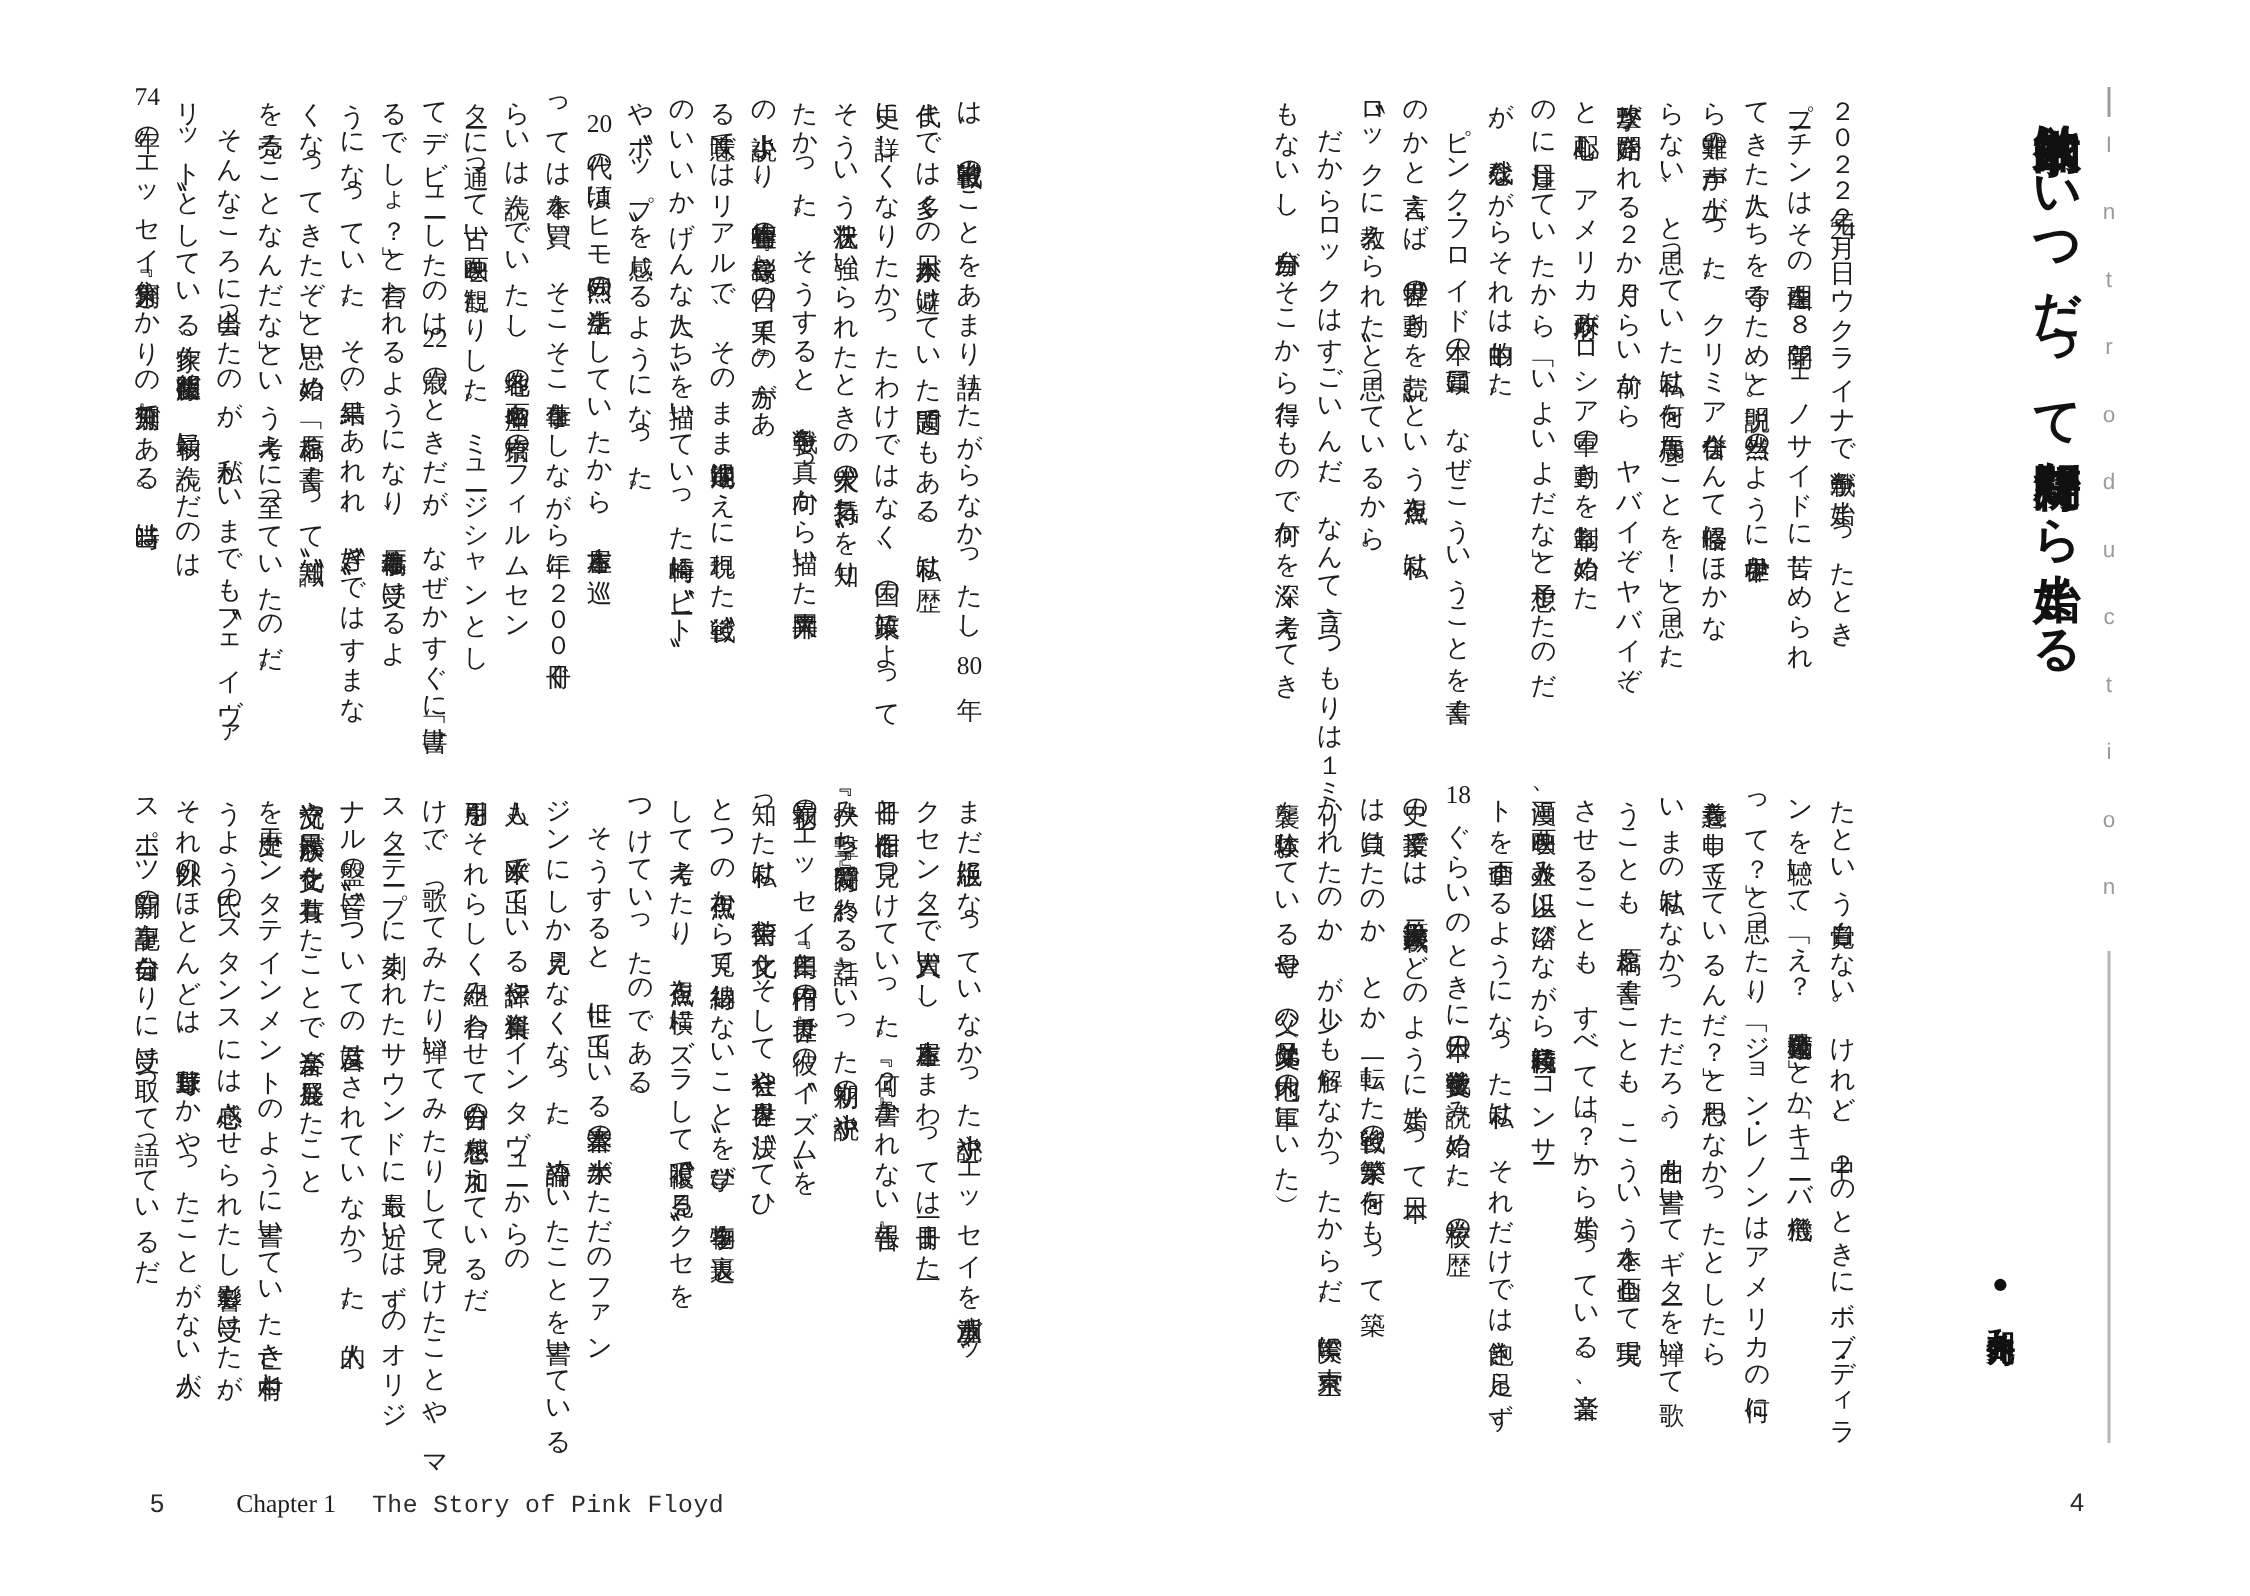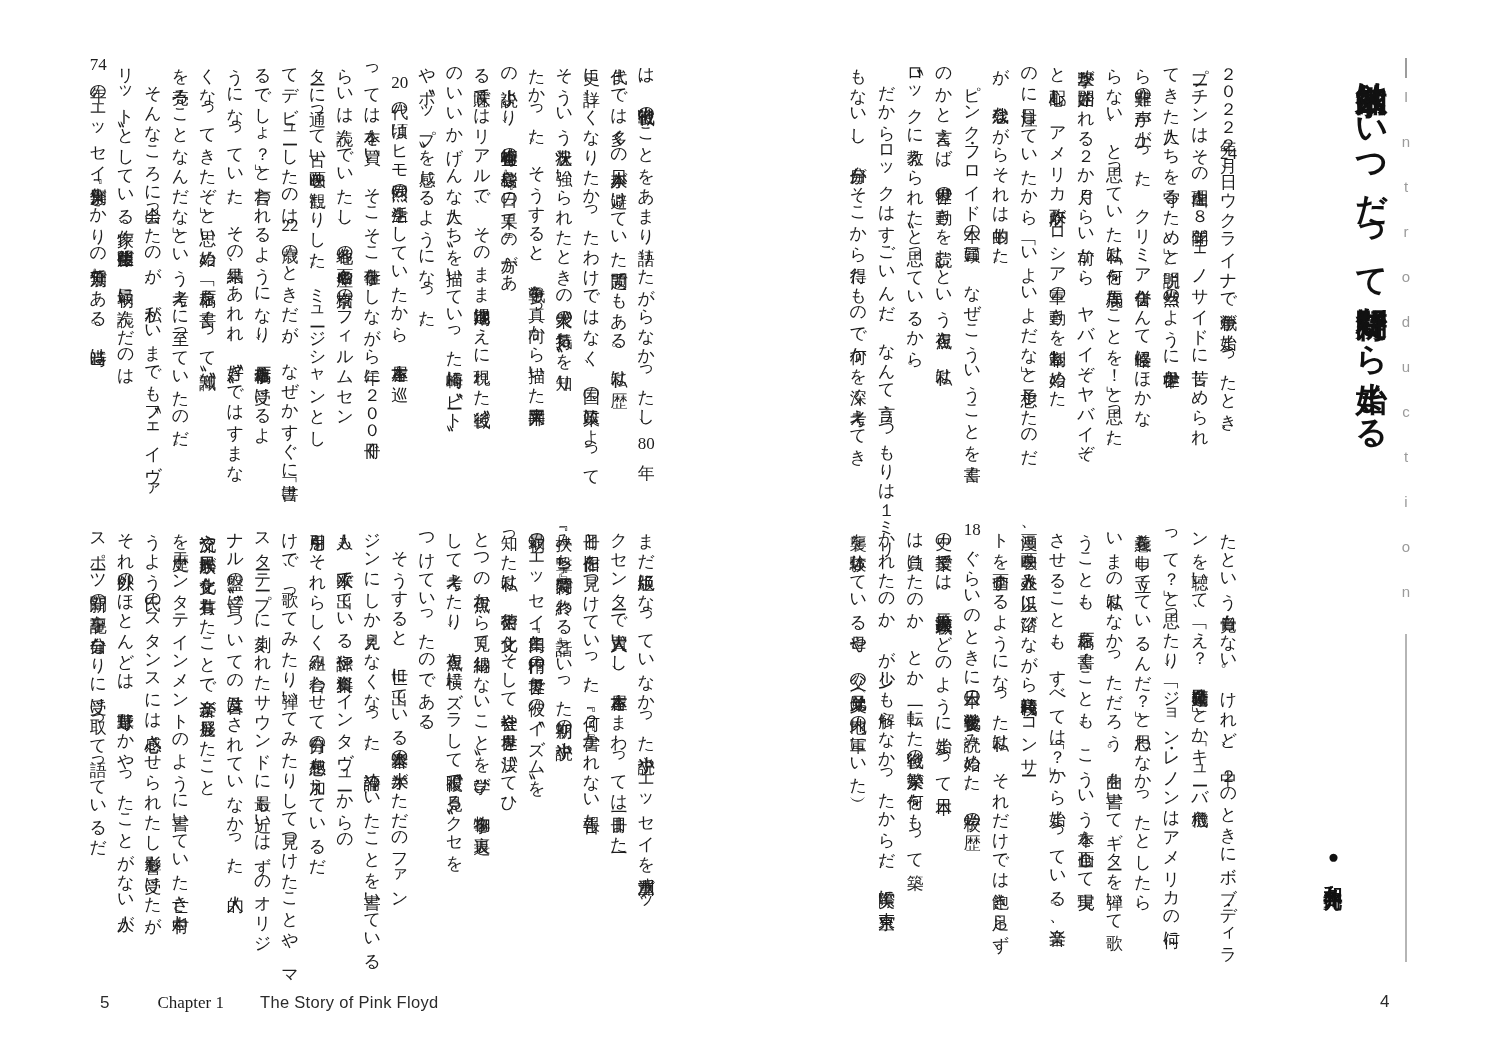--- a/index.html
+++ b/index.html
@@ -95,22 +95,22 @@
   .footer-left .pnum {
     font-family: "Liberation Sans", "DejaVu Sans", sans-serif;
     font-size: 17px; color: #2b2b2b;
   }
   .footer-chapter {
     margin-left: 48px;
     font-family: "Liberation Serif", "DejaVu Serif", serif;
     font-size: 17px; color: #1d1d1d; text-align: right;
   }
   .footer-title {
-    margin-left: 36px;
-    font-family: Liberation Sans, sans-serif;
+    margin-left: 24px;
+    font-family: Liberation Mono, monospace;
     font-size: 16.5px; color: #2b2b2b; letter-spacing: 0.3px;
   }
 </style>
 </head>
 <body>
 
 <div class="spread">
 
   <div class="intro-strip">
     <div class="intro-rule-top"></div>

